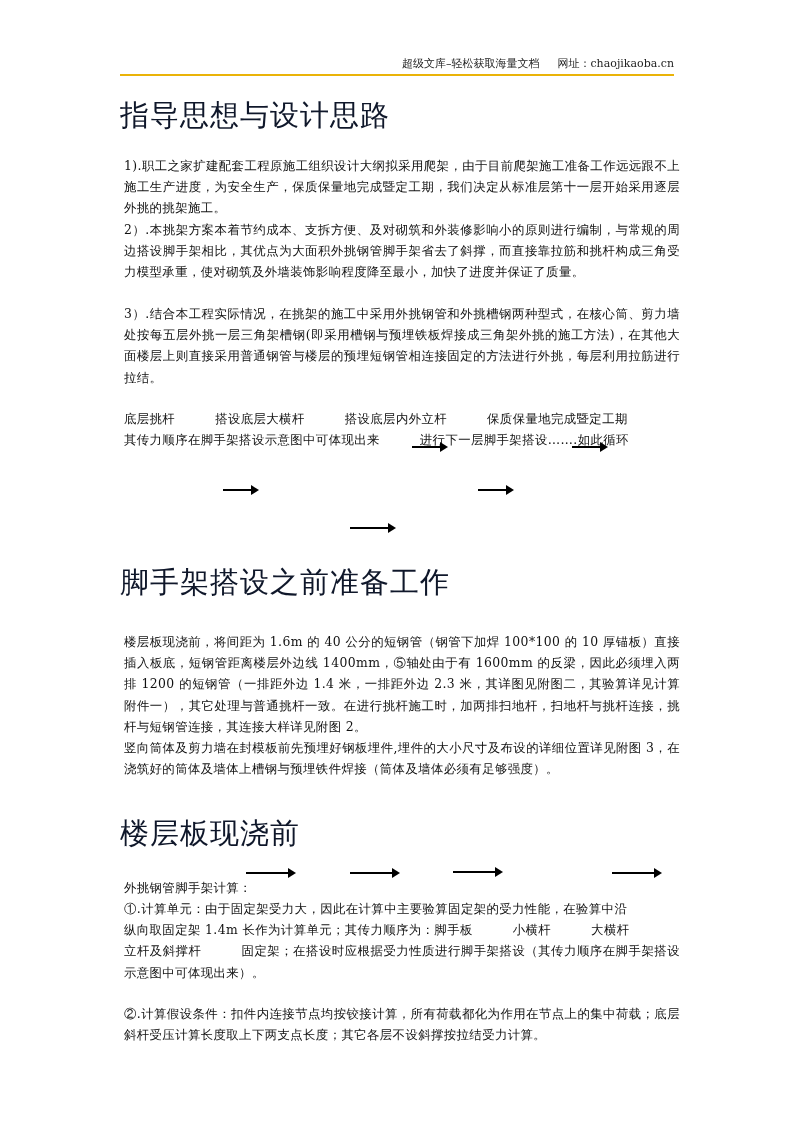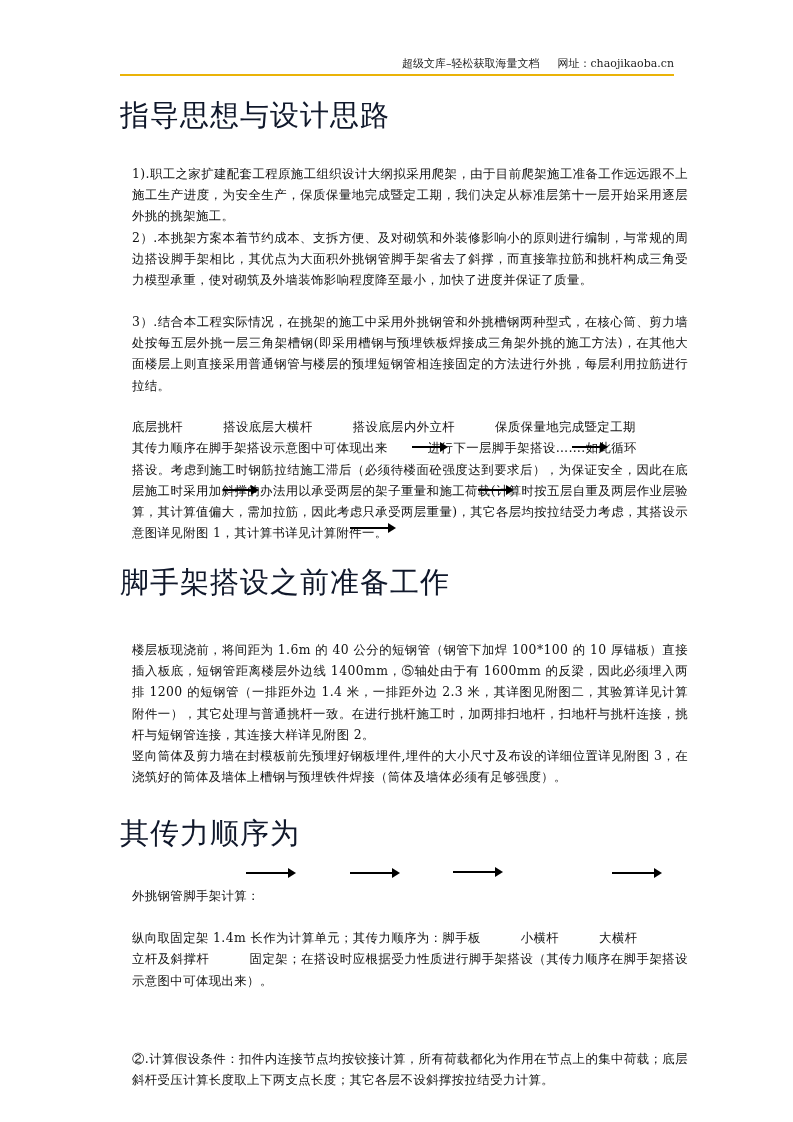--- a/index.html
+++ b/index.html
@@ -13,21 +13,21 @@
       height: 18px; border-bottom: 2px solid #eab308;
       text-align: right; font-size: 11px; line-height: 16px; color: #222;
     }
     .header .sep { display: inline-block; width: 18px; }
     .h1 {
       position: absolute; left: 120px; font-family: "DejaVu Sans", "Liberation Sans", sans-serif;
       font-size: 29px; line-height: 36px; font-weight: normal; margin: 0; letter-spacing: 1px; color: #0f172a;
     }
     .para {
       position: absolute; left: 120px; width: 556px;
-      font-size: 12.4px; line-height: 21.2px; margin: 12px;
+      font-size: 12.4px; line-height: 21.2px; margin: 4px;
       text-align: justify; letter-spacing: 0.4px;
     }
     .gap { display: inline-block; }
     .arrow {
       position: absolute; height: 2px; background: #000;
     }
     .arrow::after {
       content: ""; position: absolute; right: -6px; top: -4px;
       border-left: 8px solid #000; border-top: 5px solid transparent; border-bottom: 5px solid transparent;
     }
@@ -42,35 +42,34 @@
 <h1 class="h1" style="top:97px;">指导思想与设计思路</h1>
 
 <p class="para" style="top:151px;">1).职工之家扩建配套工程原施工组织设计大纲拟采用爬架，由于目前爬架施工准备工作远远跟不上施工生产进度，为安全生产，保质保量地完成暨定工期，我们决定从标准层第十一层开始采用逐层外挑的挑架施工。</p>
 <p class="para" style="top:215px;">2）.本挑架方案本着节约成本、支拆方便、及对砌筑和外装修影响小的原则进行编制，与常规的周边搭设脚手架相比，其优点为大面积外挑钢管脚手架省去了斜撑，而直接靠拉筋和挑杆构成三角受力模型承重，使对砌筑及外墙装饰影响程度降至最小，加快了进度并保证了质量。</p>
 <p class="para" style="top:299px;">3）.结合本工程实际情况，在挑架的施工中采用外挑钢管和外挑槽钢两种型式，在核心筒、剪力墙处按每五层外挑一层三角架槽钢(即采用槽钢与预埋铁板焊接成三角架外挑的施工方法)，在其他大面楼层上则直接采用普通钢管与楼层的预埋短钢管相连接固定的方法进行外挑，每层利用拉筋进行拉结。</p>
 
 <div class="para" style="top:383px;">
   <br>
   <span>底层挑杆</span><span class="gap" style="width:40px"></span><span>搭设底层大横杆</span><span class="gap" style="width:40px"></span><span>搭设底层内外立杆</span><span class="gap" style="width:40px"></span><span>保质保量地完成暨定工期</span><br>
   <span>其传力顺序在脚手架搭设示意图中可体现出来</span><span class="gap" style="width:40px"></span><span>进行下一层脚手架搭设…….如此循环</span><br>
-  <span>搭设。考虑到施工时钢筋拉结施工滞后（必须待楼面砼强度达到要求后），为保证安全，因此在底层施工时采用加斜撑的办法用以承受两层的架子重量和施工荷载(计算时按五层自重及两层作业层验算，其计算值偏大，需加拉筋，因此考虑只承受两层重量)，其它各层均按拉结受力考虑，其搭设示意图详见附图 1，其计算书详见计算附件一。</span>
 </div>
 
 <h1 class="h1" style="top:564px;">脚手架搭设之前准备工作</h1>
 <p class="para" style="top:627px;">楼层板现浇前，将间距为 1.6m 的 40 公分的短钢管（钢管下加焊 100*100 的 10 厚锚板）直接插入板底，短钢管距离楼层外边线 1400mm，⑤轴处由于有 1600mm 的反梁，因此必须埋入两排 1200 的短钢管（一排距外边 1.4 米，一排距外边 2.3 米，其详图见附图二，其验算详见计算附件一），其它处理与普通挑杆一致。在进行挑杆施工时，加两排扫地杆，扫地杆与挑杆连接，挑杆与短钢管连接，其连接大样详见附图 2。</p>
 <p class="para" style="top:733px;">竖向筒体及剪力墙在封模板前先预埋好钢板埋件,埋件的大小尺寸及布设的详细位置详见附图 3，在浇筑好的筒体及墙体上槽钢与预埋铁件焊接（筒体及墙体必须有足够强度）。</p>
 
-<h1 class="h1" style="top:815px;">其传力顺序为</h1>
+<h1 class="h1" style="top:815px;">楼层板现浇前</h1>
 <p class="para" style="top:873px;">外挑钢管脚手架计算：</p>
 <div class="para" style="top:894px;">
-  <br>
+  <span>①.计算单元：由于固定架受力大，因此在计算中主要验算固定架的受力性能，在验算中沿</span><br>
   <span>纵向取固定架 1.4m 长作为计算单元；其传力顺序为：脚手板</span><span class="gap" style="width:40px"></span><span>小横杆</span><span class="gap" style="width:40px"></span><span>大横杆</span><br>
   <span>立杆及斜撑杆</span><span class="gap" style="width:40px"></span><span>固定架；在搭设时应根据受力性质进行脚手架搭设（其传力顺序在脚手架搭设示意图中可体现出来）。</span>
 </div>
-<p class="para" style="top:1036px;">②.计算假设条件：扣件内连接节点均按铰接计算，所有荷载都化为作用在节点上的集中荷载；底层斜杆受压计算长度取上下两支点长度；其它各层不设斜撑按拉结受力计算。</p>
+<p class="para" style="top:999px;">②.计算假设条件：扣件内连接节点均按铰接计算，所有荷载都化为作用在节点上的集中荷载；底层斜杆受压计算长度取上下两支点长度；其它各层不设斜撑按拉结受力计算。</p>
 
 <div class="arrow" style="left:412px;top:446px;width:30px;"></div>
 <div class="arrow" style="left:572px;top:446px;width:30px;"></div>
 <div class="arrow" style="left:223px;top:489px;width:30px;"></div>
 <div class="arrow" style="left:478px;top:489px;width:30px;"></div>
 <div class="arrow" style="left:350px;top:527px;width:40px;"></div>
 <div class="arrow" style="left:246px;top:872px;width:44px;"></div>
 <div class="arrow" style="left:350px;top:872px;width:44px;"></div>
 <div class="arrow" style="left:453px;top:871px;width:44px;"></div>
 <div class="arrow" style="left:612px;top:872px;width:44px;"></div>

